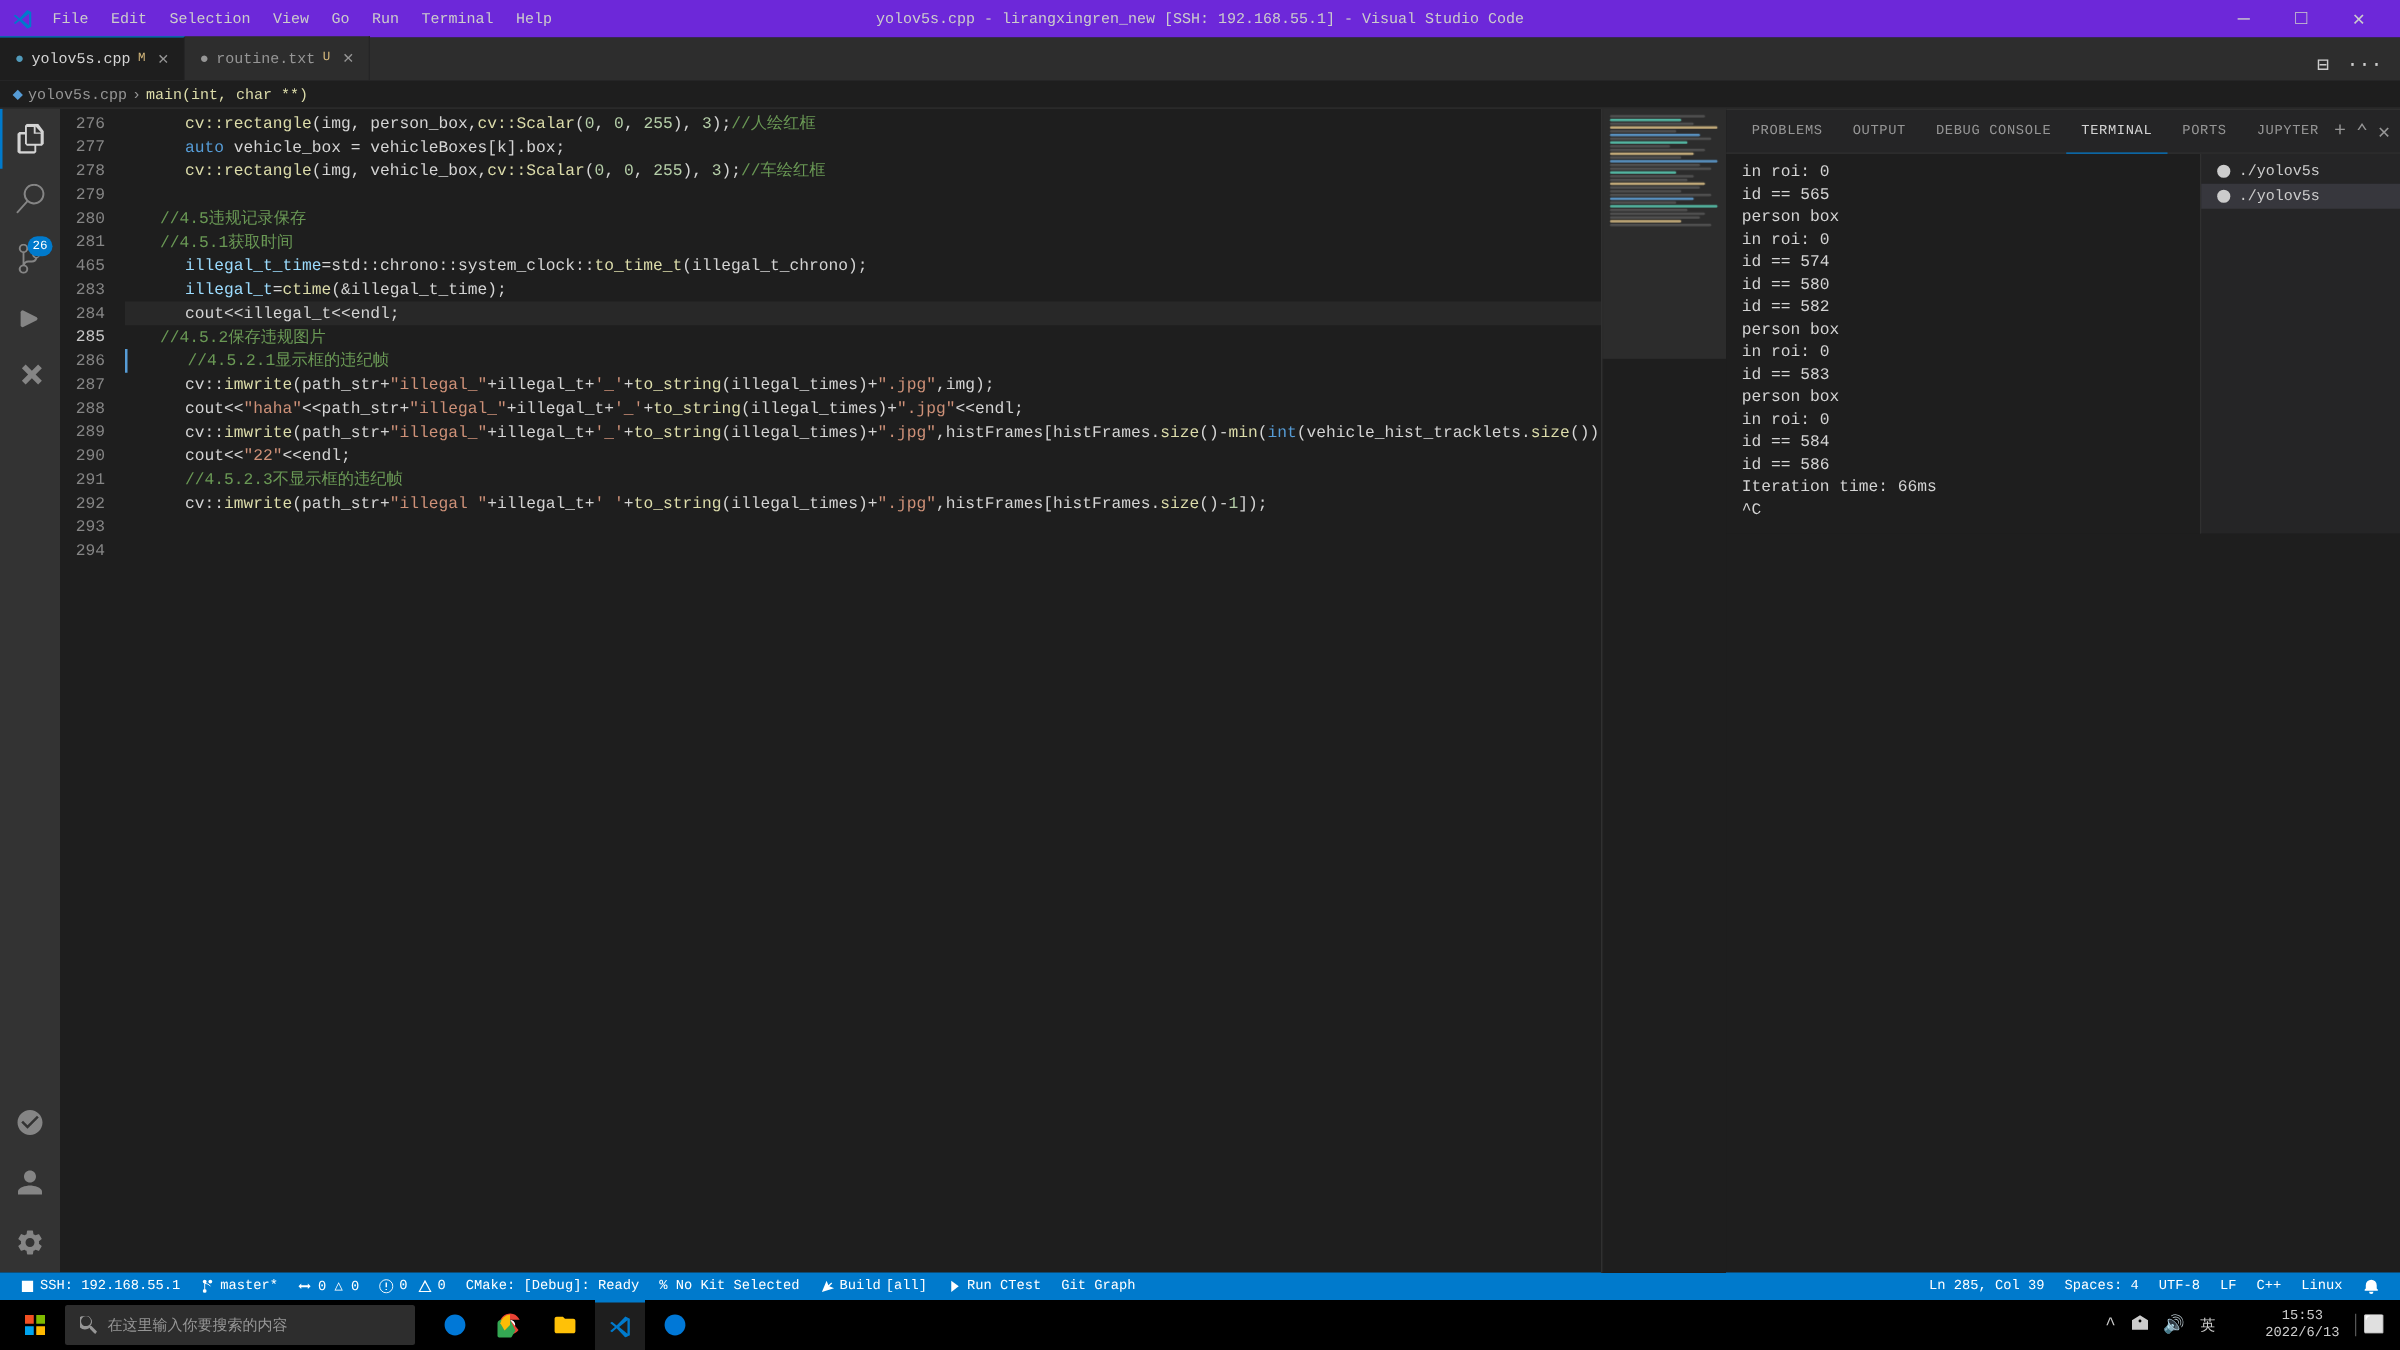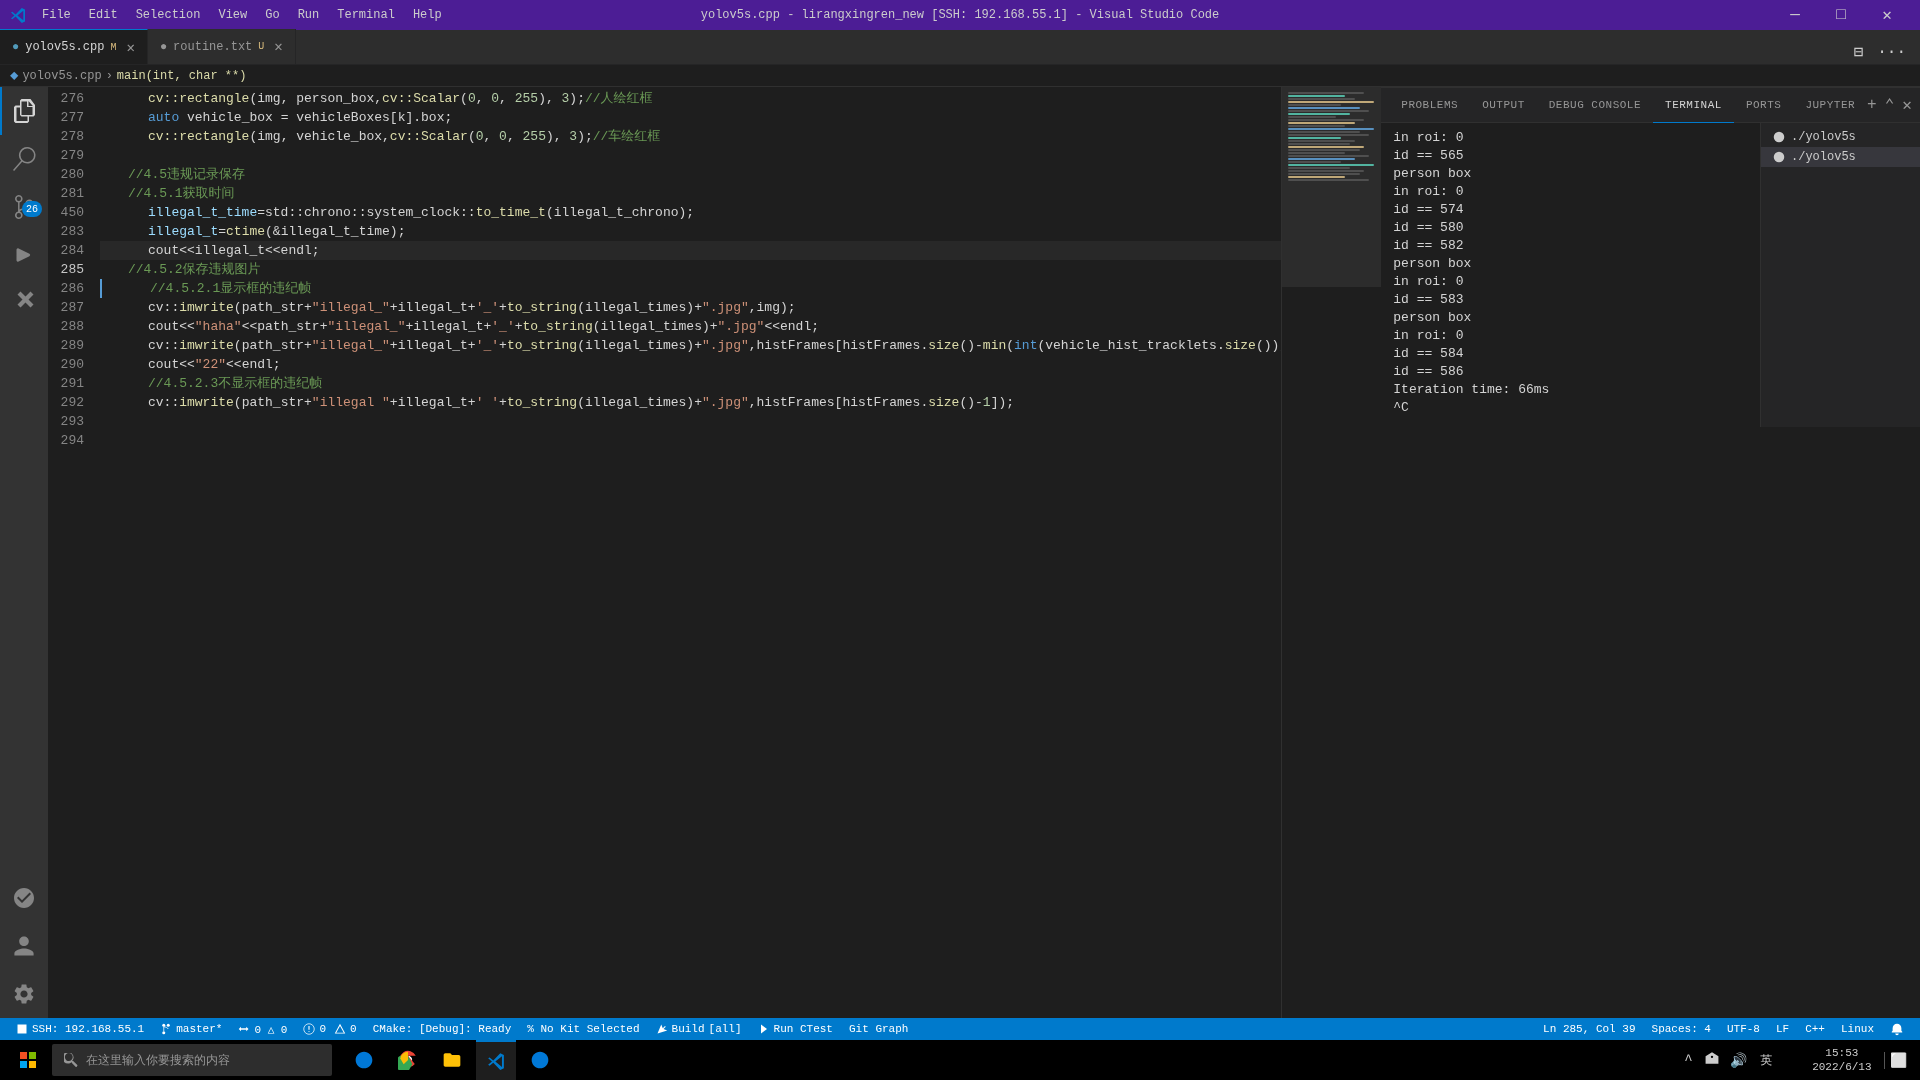--- a/index.html
+++ b/index.html
@@ -1,21 +1,21 @@
 <!DOCTYPE html>
 <html><head>
   <meta charset="utf-8">
   <style>
     * { margin: 0; padding: 0; box-sizing: border-box; }
     body { width: 1920px; height: 1080px; background: #1e1e1e; color: #d4d4d4; font-family: 'Consolas', 'Courier New', monospace; font-size: 13px; overflow: hidden; display: flex; flex-direction: column; }
 
     
     #title-bar {
       height: 30px;
-      background: #4c1d95;
+      background: #6d28d9;
       display: flex;
       align-items: center;
       justify-content: space-between;
       padding: 0 10px;
       flex-shrink: 0;
     }
     #title-bar-left { display: flex; align-items: center; gap: 8px; }
     #menu-bar { display: flex; gap: 2px; }
     .menu-item { padding: 2px 8px; font-size: 12px; color: #ccc; cursor: pointer; }
     #title-text { font-size: 12px; color: #ccc; position: absolute; left: 50%; transform: translateX(-50%); }
@@ -90,21 +90,21 @@
       align-items: center;
       justify-content: center;
       cursor: pointer;
       color: #858585;
       font-size: 22px;
       position: relative;
     }
     .activity-icon.active { color: #d4d4d4; border-left: 2px solid #007acc; }
     .badge {
       position: absolute;
-      top: 18px;
+      top: 6px;
       right: 6px;
       background: #007acc;
       color: white;
       border-radius: 10px;
       font-size: 10px;
       padding: 0 4px;
       min-width: 16px;
       height: 16px;
       display: flex;
       align-items: center;
@@ -439,21 +439,21 @@
   <div id="editor-container">
     <div id="code-area">
 
       <div id="line-numbers">
         <div class="line-num">276</div>
         <div class="line-num">277</div>
         <div class="line-num">278</div>
         <div class="line-num">279</div>
         <div class="line-num">280</div>
         <div class="line-num">281</div>
-        <div class="line-num">450</div>
+        <div class="line-num">465</div>
         <div class="line-num">283</div>
         <div class="line-num">284</div>
         <div class="line-num active-line">285</div>
         <div class="line-num">286</div>
         <div class="line-num">287</div>
         <div class="line-num">288</div>
         <div class="line-num">289</div>
         <div class="line-num">290</div>
         <div class="line-num">291</div>
         <div class="line-num">292</div>

